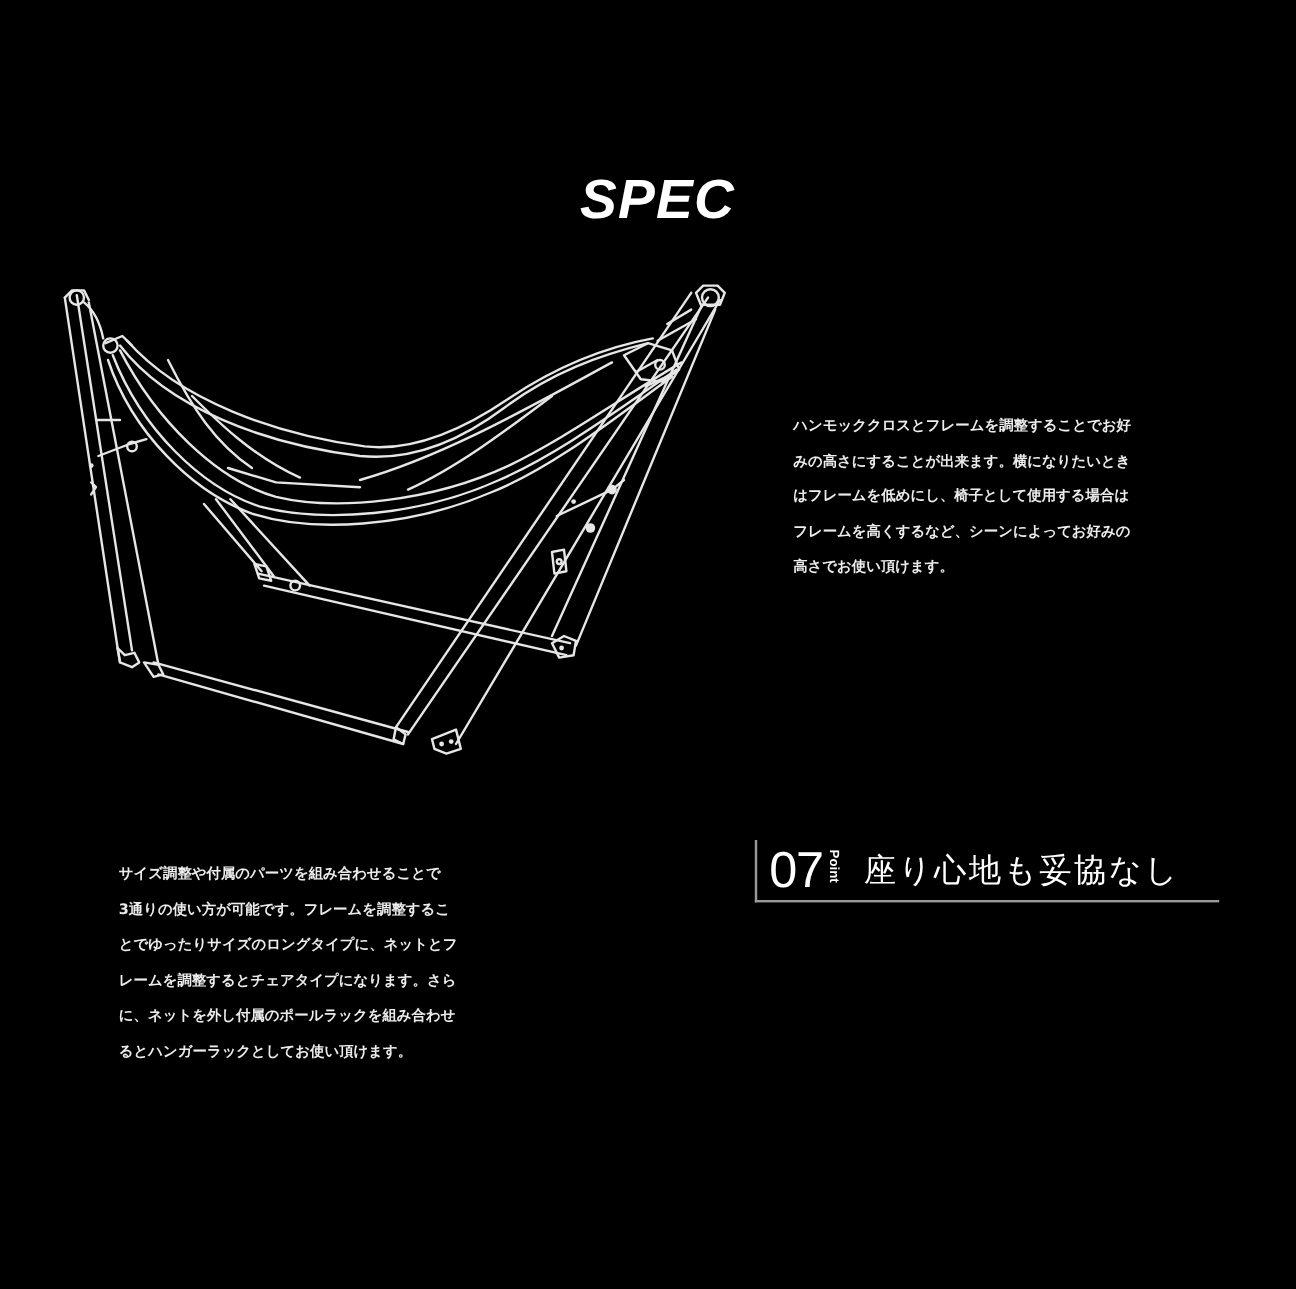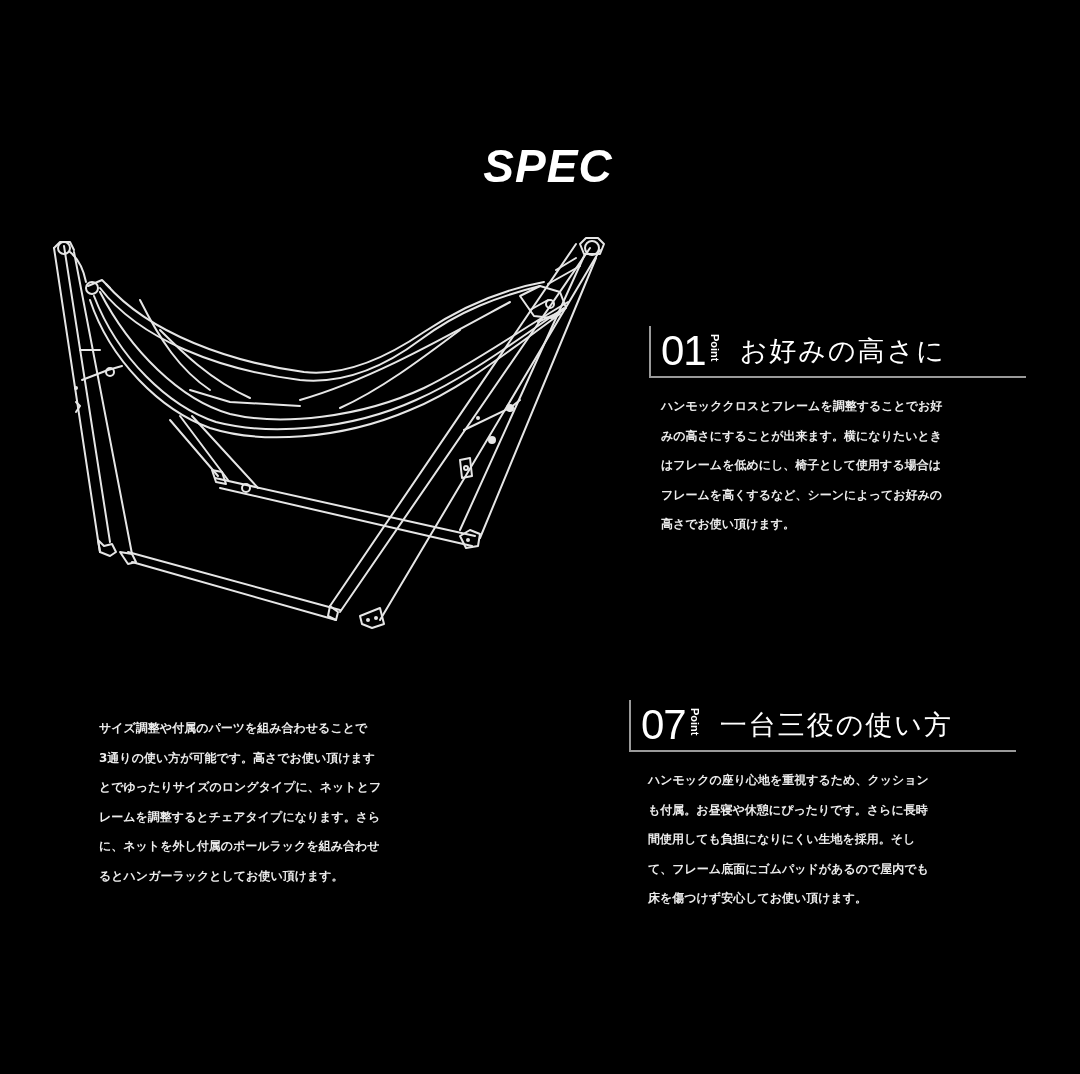--- a/index.html
+++ b/index.html
@@ -190,45 +190,35 @@
     <path d="M480 66 L500 56 L520 62 L526 78 L512 88 L494 86 Z"></path>
     <path d="M490 80 L508 70"></path>
     <path d="M498 92 L520 82"></path>
     <circle cx="510" cy="74" r="4"></circle>
     <path d="M516 40 L536 28"></path>
     <path d="M508 54 L540 36"></path>
   </svg>
 </div>
 
 <section class="point" id="point-1">
-  <div class="point-head">
-    <span class="point-num">01</span>
-    <span class="point-tag">Point</span>
-    <span class="point-title">お好みの高さに</span>
-  </div>
   <p class="point-body">ハンモッククロスとフレームを調整することでお好
 みの高さにすることが出来ます。横になりたいとき
 はフレームを低めにし、椅子として使用する場合は
 フレームを高くするなど、シーンによってお好みの
 高さでお使い頂けます。</p>
 </section>
 
 <section class="point" id="point-2">
   <p class="point-body">サイズ調整や付属のパーツを組み合わせることで
-3通りの使い方が可能です。高さでお使い頂けます
+3通りの使い方が可能です。フレームを調整するこ
 とでゆったりサイズのロングタイプに、ネットとフ
 レームを調整するとチェアタイプになります。さら
 に、ネットを外し付属のポールラックを組み合わせ
 るとハンガーラックとしてお使い頂けます。</p>
 </section>
 
 <section class="point" id="point-3">
   <div class="point-head">
     <span class="point-num">07</span>
     <span class="point-tag">Point</span>
-    <span class="point-title">一台三役の使い方</span>
+    <span class="point-title">座り心地も妥協なし</span>
   </div>
-  <p class="point-body">ハンモックの座り心地を重視するため、クッション
-も付属。お昼寝や休憩にぴったりです。さらに長時
-間使用しても負担になりにくい生地を採用。そし
-て、フレーム底面にゴムパッドがあるので屋内でも
-床を傷つけず安心してお使い頂けます。</p>
 </section>
 
 </body></html>

